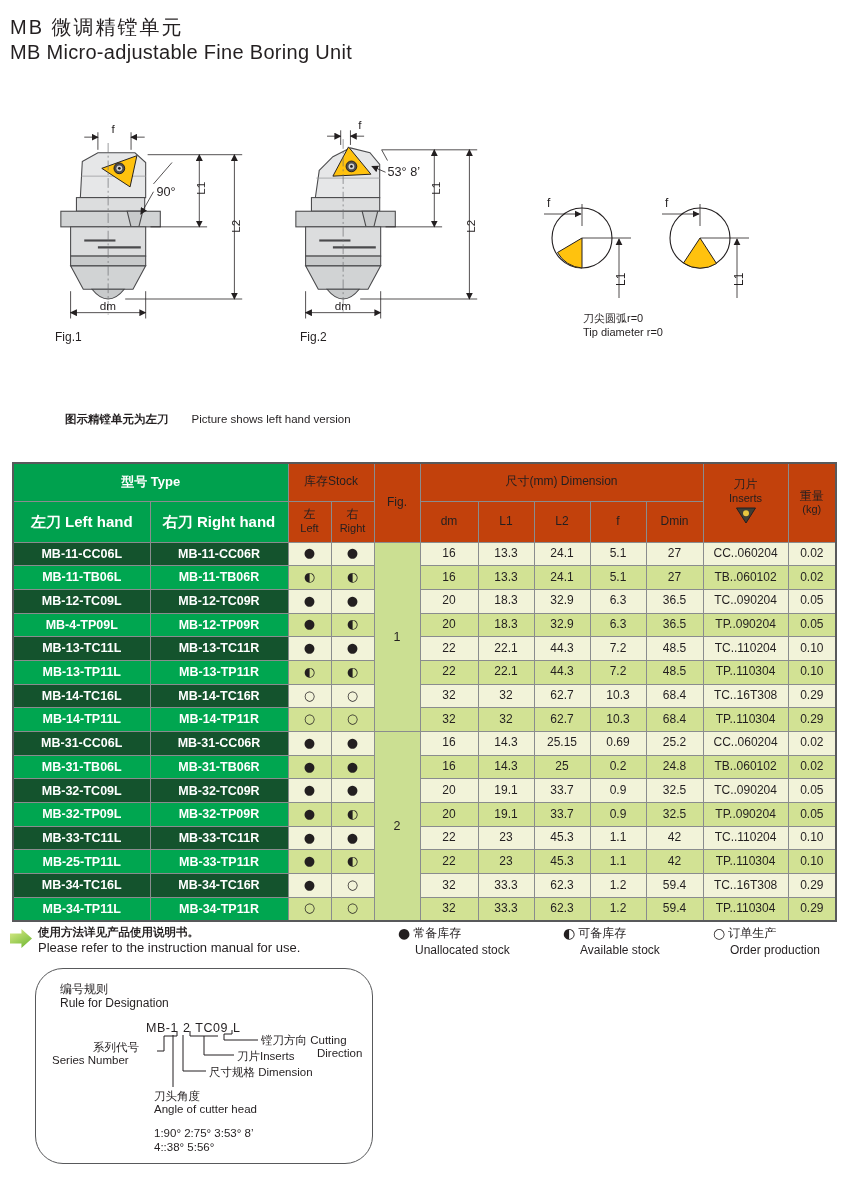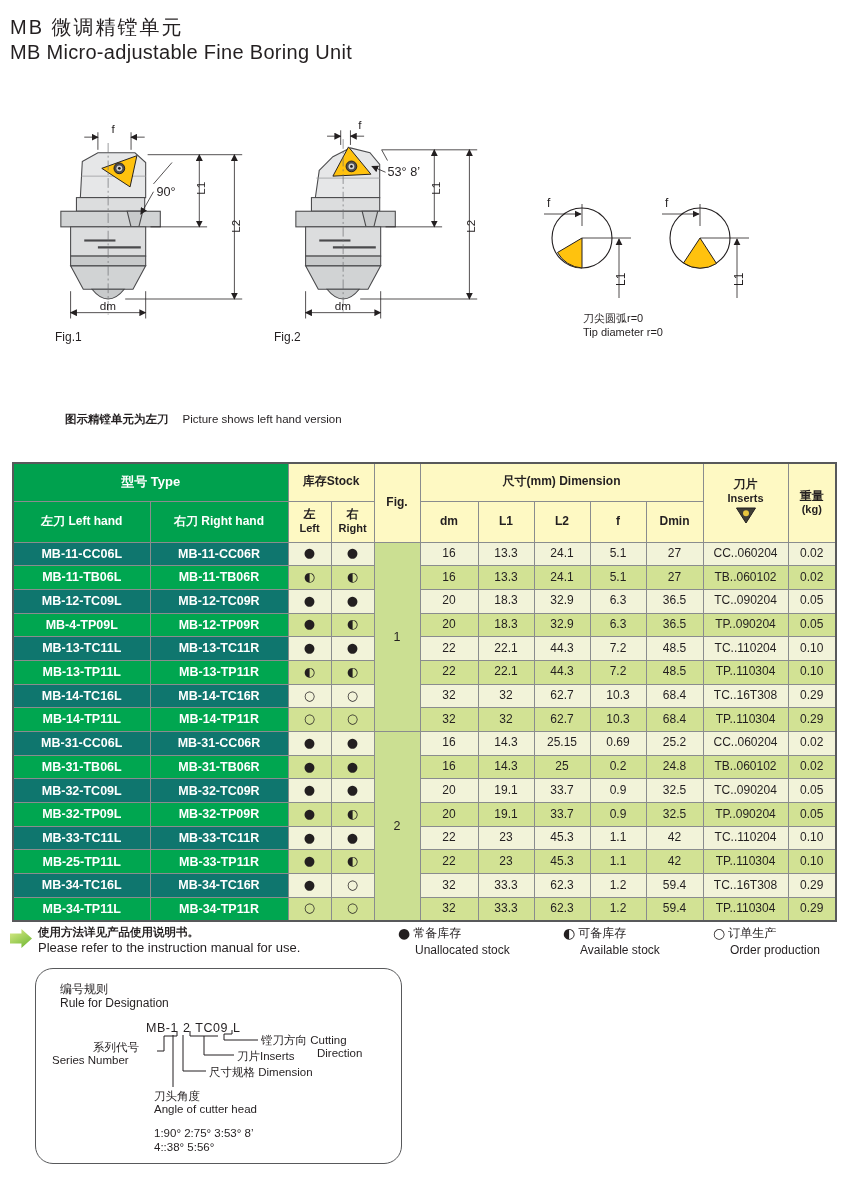--- a/index.html
+++ b/index.html
@@ -7,64 +7,64 @@
   body{font-family:"Liberation Sans","DejaVu Sans",sans-serif;color:#231F20}
   #page{position:relative;width:847px;height:1177px;background:#fff;overflow:hidden}
   .abs{position:absolute}
   .title-zh{left:10px;top:14px;font-size:20px;letter-spacing:2px}
   .title-en{left:10px;top:41px;font-size:20px;letter-spacing:.3px}
 
   
   .figsvg{position:absolute;top:116px}
   #fig1-svg{left:55px} #fig2-svg{left:290px}
   .figcap{position:absolute;top:330px;width:195px;text-align:left;font-size:12px}
-  #fig1-cap{left:55px} #fig2-cap{left:274px}
+  #fig1-cap{left:55px} #fig2-cap{left:300px}
   .circ{position:absolute;top:186px}
   #circ1{left:527px} #circ2{left:645px}
   .tipnote{position:absolute;left:583px;top:311px;font-size:11px;line-height:14px}
   .dimtxt{font-size:12px;fill:#231F20;font-family:"Liberation Sans",sans-serif}
   .angtxt{font-size:13px;fill:#231F20;font-family:"Liberation Sans",sans-serif}
 
   .note-line{left:65px;top:412px;font-size:11.5px}
-  .note-line .zh{font-weight:600;margin-right:14px}
+  .note-line .zh{font-weight:600;margin-right:23px}
 
   
   #tbl{position:absolute;left:12px;top:462px;border-collapse:collapse;table-layout:fixed;width:823px;border:2px solid #58595B;font-size:12px}
   #tbl th,#tbl td{border:1px solid #8a8c8e;text-align:center;vertical-align:middle;padding:0;line-height:1.15;overflow:hidden;white-space:nowrap}
   tr.hrow1{height:38px} tr.hrow2{height:41px}
   .th-green{background:#00A14E;color:#fff;font-weight:bold;font-size:13px}
   th.type-span{border-bottom:2px solid #fff}
-  th.hand{border-top:2px solid #fff;font-size:12px}
-  .th-cream{background:#fef9c3;font-weight:bold;font-size:12px}
+  th.hand{border-top:2px solid #fff;font-size:15px}
+  .th-cream{background:#c2410c;font-weight:normal;font-size:12px}
   .th-cream .zh{display:block;font-size:12px}
   .th-cream .en{display:block;font-size:11px}
   th.inserts-h .icon-wrap{display:block;margin-top:2px}
   tbody tr{height:23.7px}
   tbody td{border-top:2px solid #fff}
   .c-type{color:#fff;font-weight:bold;font-size:12.5px}
-  tr.r-odd .c-type{background:#0f766e}
+  tr.r-odd .c-type{background:#14532d}
   tr.r-even .c-type{background:#00A650}
   tr.r-odd .c-data{background:#F2F3D9}
   tr.r-even .c-data{background:#D2E294}
   .c-fig{background:#CBDF92;font-size:12.5px}
   .c-stock{font-family:"DejaVu Sans",sans-serif;font-size:13px;letter-spacing:0}
 
   
   .manual-arrow{left:10px;top:929px;width:22px;height:19px;
     background:linear-gradient(150deg,#D3E882 10%,#7FBF3F 80%);
     clip-path:polygon(0 24%,52% 24%,52% 0,100% 50%,52% 100%,52% 76%,0 76%)}
   .manual-zh{left:38px;top:925px;font-size:11.5px;font-weight:600}
   .manual-en{left:38px;top:940px;font-size:13px}
   .leg-item{top:925px;font-size:12px}
   .leg-item .sym{font-family:"DejaVu Sans",sans-serif;font-size:14px;margin-right:3px;vertical-align:-1px}
   .leg-item .en{display:block;margin-left:17px;font-size:12px;margin-top:1px}
   #leg-1{left:398px} #leg-2{left:563px} #leg-3{left:713px}
 
   
-  #desig{left:35px;top:968px;width:367px;height:196px;border:1.5px solid #58595B;border-radius:18px}
+  #desig{left:35px;top:968px;width:338px;height:196px;border:1.5px solid #58595B;border-radius:28px}
   #desig .lbl{position:absolute;font-size:11.5px;white-space:nowrap}
   #desig .code{position:absolute;left:110px;top:52px;font-size:12.5px;letter-spacing:.5px;white-space:nowrap}
   #desig .code span{margin-right:5px}
   #desig svg{position:absolute;left:0;top:0}
   .pre{white-space:pre}
 </style>
 </head>
 <body>
 
 <div id="page">

